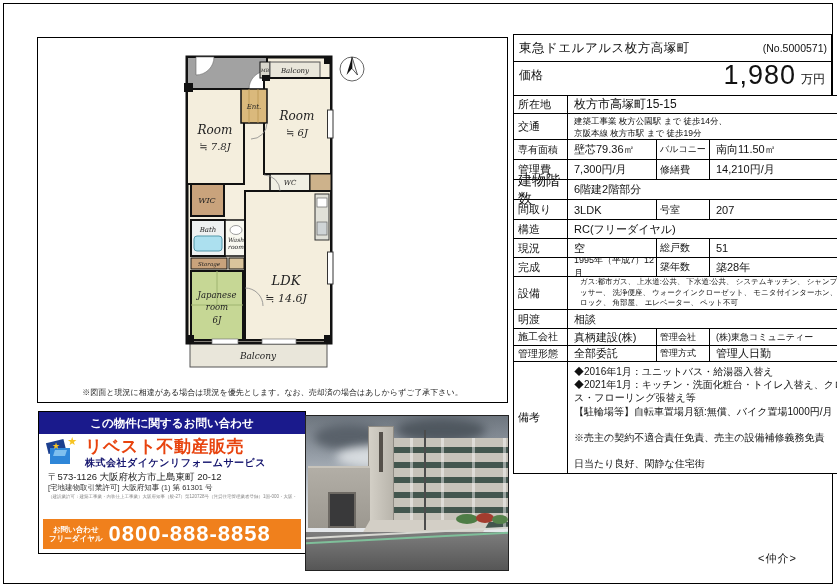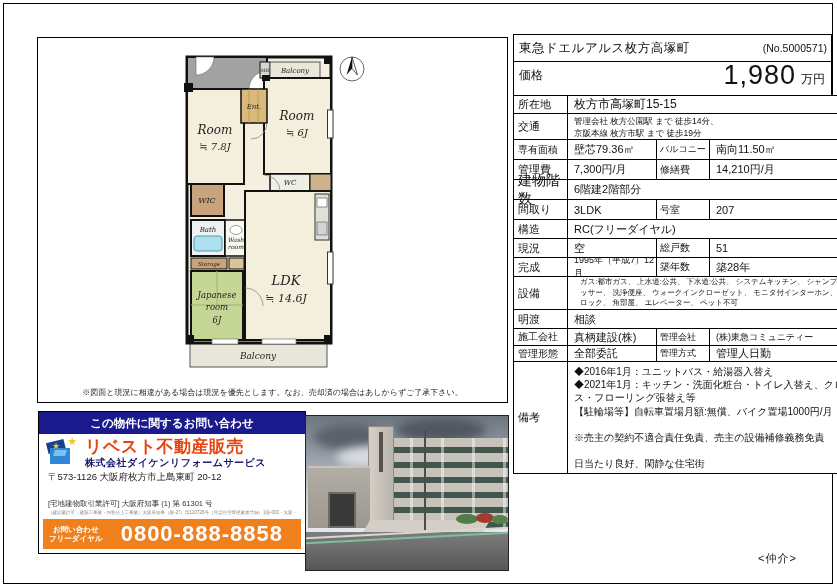--- a/index.html
+++ b/index.html
@@ -27,28 +27,28 @@
   .logo-flap { position: absolute; left: 0px; top: 2px; width: 18px; height: 11px; background: #1b3f8f;
     transform: rotate(-14deg); }
   .logo-inner { position: absolute; left: 7px; top: 11px; width: 12px; height: 6px; background: #7fc0ef;
     transform: skewX(-18deg); }
   .logo-star { position: absolute; color: #f7c422; font-size: 9px; line-height: 9px; }
   .logo-star.s1 { left: 5px; top: 3px; }
   .logo-star.s2 { right: 2px; top: -2px; font-size: 11px; }
   #brand-name { font-size: 17px; font-weight: bold; color: #e8430e; letter-spacing: 0.5px; line-height: 19px; }
   #company-name { font-size: 10px; font-weight: bold; color: #15156e; letter-spacing: 0.5px; text-align: center; }
   .agency-line { padding-left: 9px; font-size: 9.5px; color: #222; line-height: 13px; }
-  .agency-license { padding-left: 9px; font-size: 7.5px; color: #333; line-height: 10px; margin-top: 16px; }
+  .agency-license { padding-left: 9px; font-size: 7.5px; color: #333; line-height: 10px; margin-top: 0; }
   .agency-license-small { padding-left: 9px; font-size: 4.5px; color: #888; line-height: 7px;
     white-space: nowrap; overflow: hidden; width: 258px; }
   #phone-bar { position: absolute; left: 4px; right: 4px; bottom: 4px; height: 30px; background: #f0801c;
     display: flex; align-items: center; padding: 0 6px; }
   #phone-label { color: #fff; font-size: 7.5px; font-weight: bold; text-align: center; line-height: 9px;
     margin-right: 6px; flex: none; }
-  #phone-number { color: #fff; font-size: 22px; font-weight: bold; letter-spacing: 1px; flex: 1; text-align: center; }
+  #phone-number { color: #fff; font-size: 22px; font-weight: bold; letter-spacing: 1px; flex: 1; }
 
   
   #photo-box { left: 305px; top: 415px; width: 204px; height: 156px; border: 1px solid #222; overflow: hidden;
     background: linear-gradient(180deg,#6e767f 0%,#99a1aa 28%,#c9cfd5 52%,#e4e7ea 70%,#eceef0 100%); }
   .cloud { position: absolute; border-radius: 50%; filter: blur(5px); }
   .cloud.c1 { left: 8px; top: 8px; width: 70px; height: 26px; background: #59616a; }
   .cloud.c2 { left: 90px; top: 2px; width: 90px; height: 24px; background: #4f575f; }
   .cloud.c3 { left: 30px; top: 30px; width: 80px; height: 22px; background: #dfe3e6; opacity: .9; }
   .cloud.c4 { left: 120px; top: 34px; width: 70px; height: 20px; background: #eef1f3; opacity: .9; }
   #bldg-main { position: absolute; left: 76px; top: 22px; width: 126px; height: 90px;
@@ -264,21 +264,21 @@
   </div>
 
   <div id="detail-table" class="abs">
     <div class="trow" style="height:18px">
       <div class="lb">所在地</div>
       <div class="val" style="font-size:12px">枚方市高塚町15-15</div>
     </div>
     <div class="trow" style="height:26px">
       <div class="lb">交通</div>
       <div class="val col">
-        <span class="fs8">管理会社 枚方公園駅 まで 徒歩14分、</span>
+        <span class="fs8">建築工事業 枚方公園駅 まで 徒歩14分、</span>
         <span class="fs8">京阪本線 枚方市駅 まで 徒歩19分</span>
       </div>
     </div>
     <div class="trow" style="height:20px">
       <div class="lb" style="font-size:10px">専有面積</div>
       <div class="val mid">壁芯79.36㎡</div>
       <div class="lb2" style="font-size:9px">バルコニー</div>
       <div class="val">南向11.50㎡</div>
     </div>
     <div class="trow" style="height:20px">

